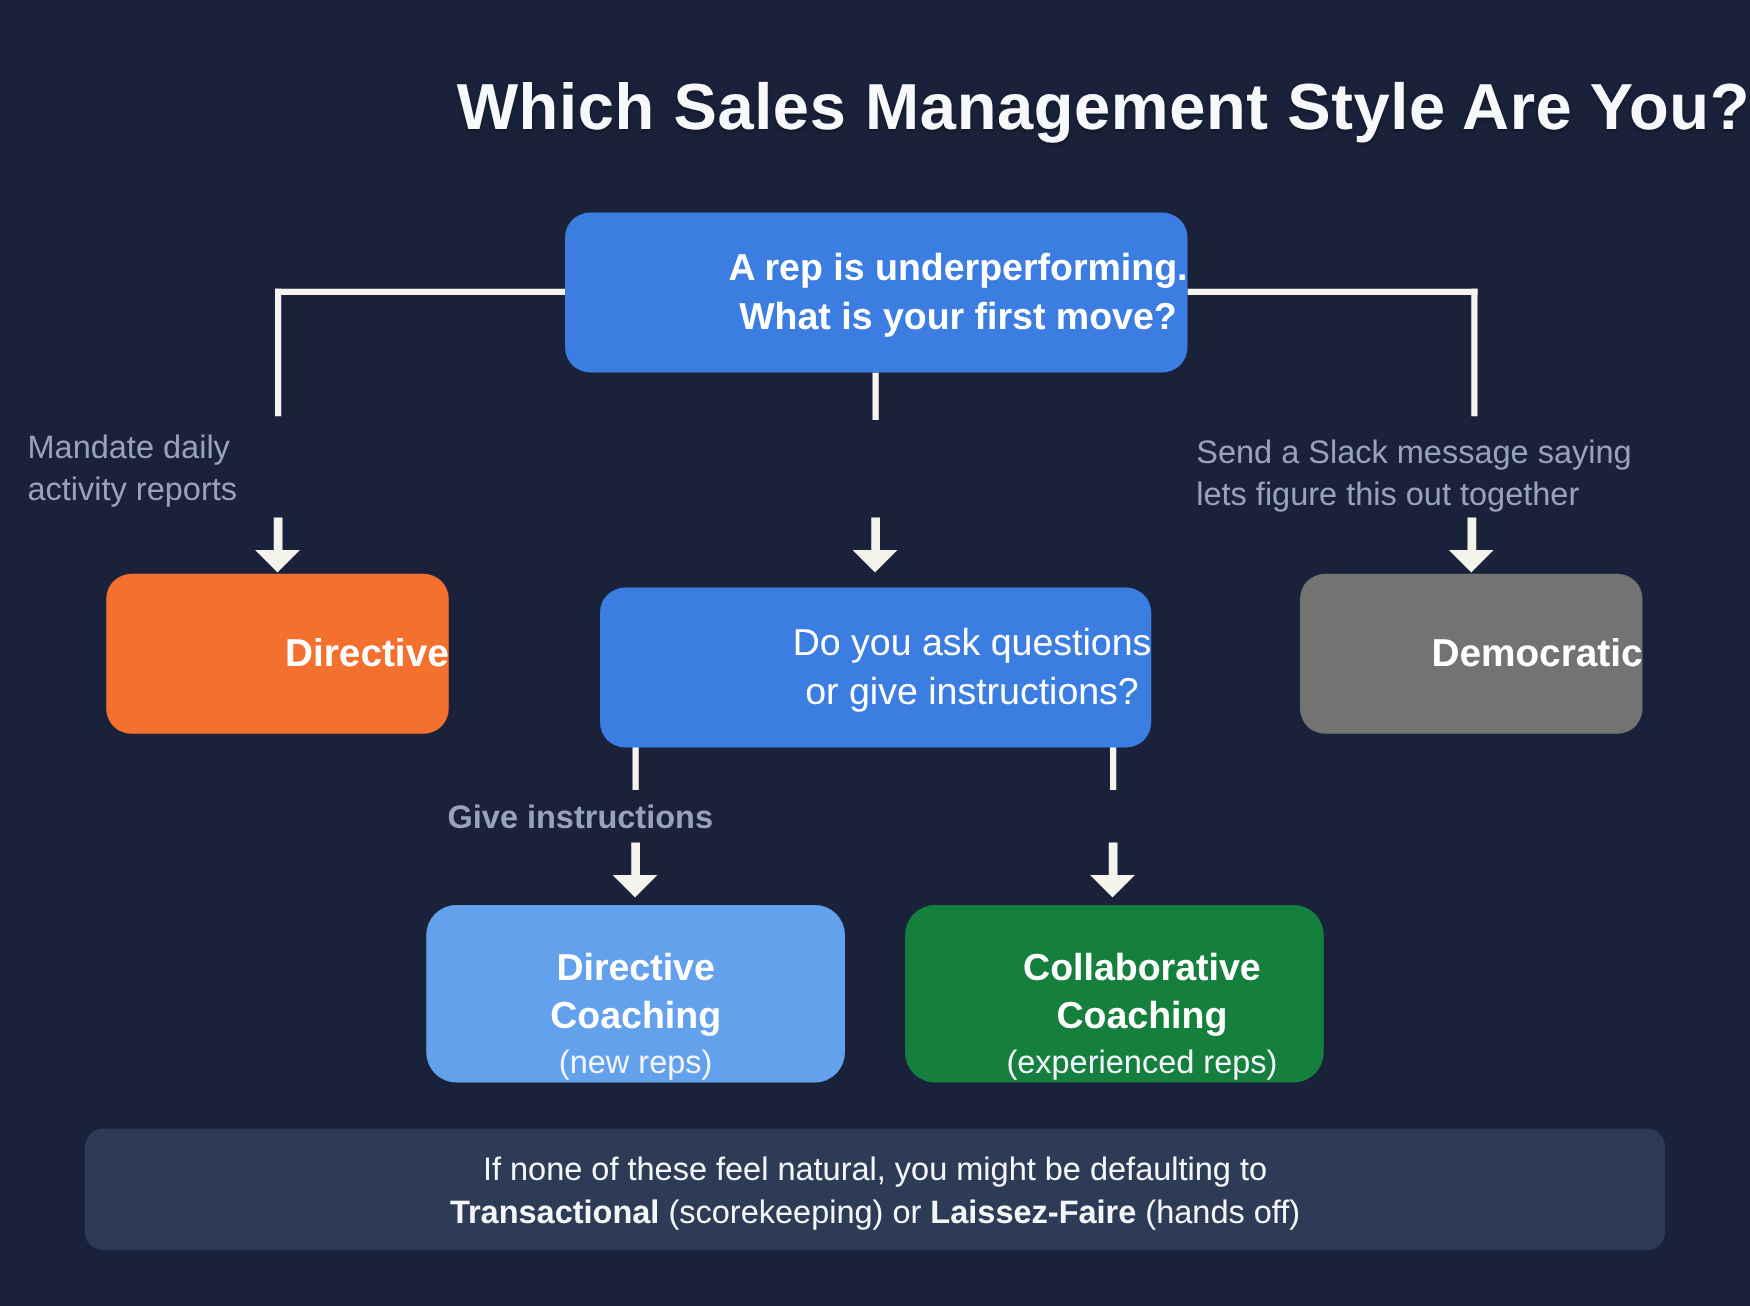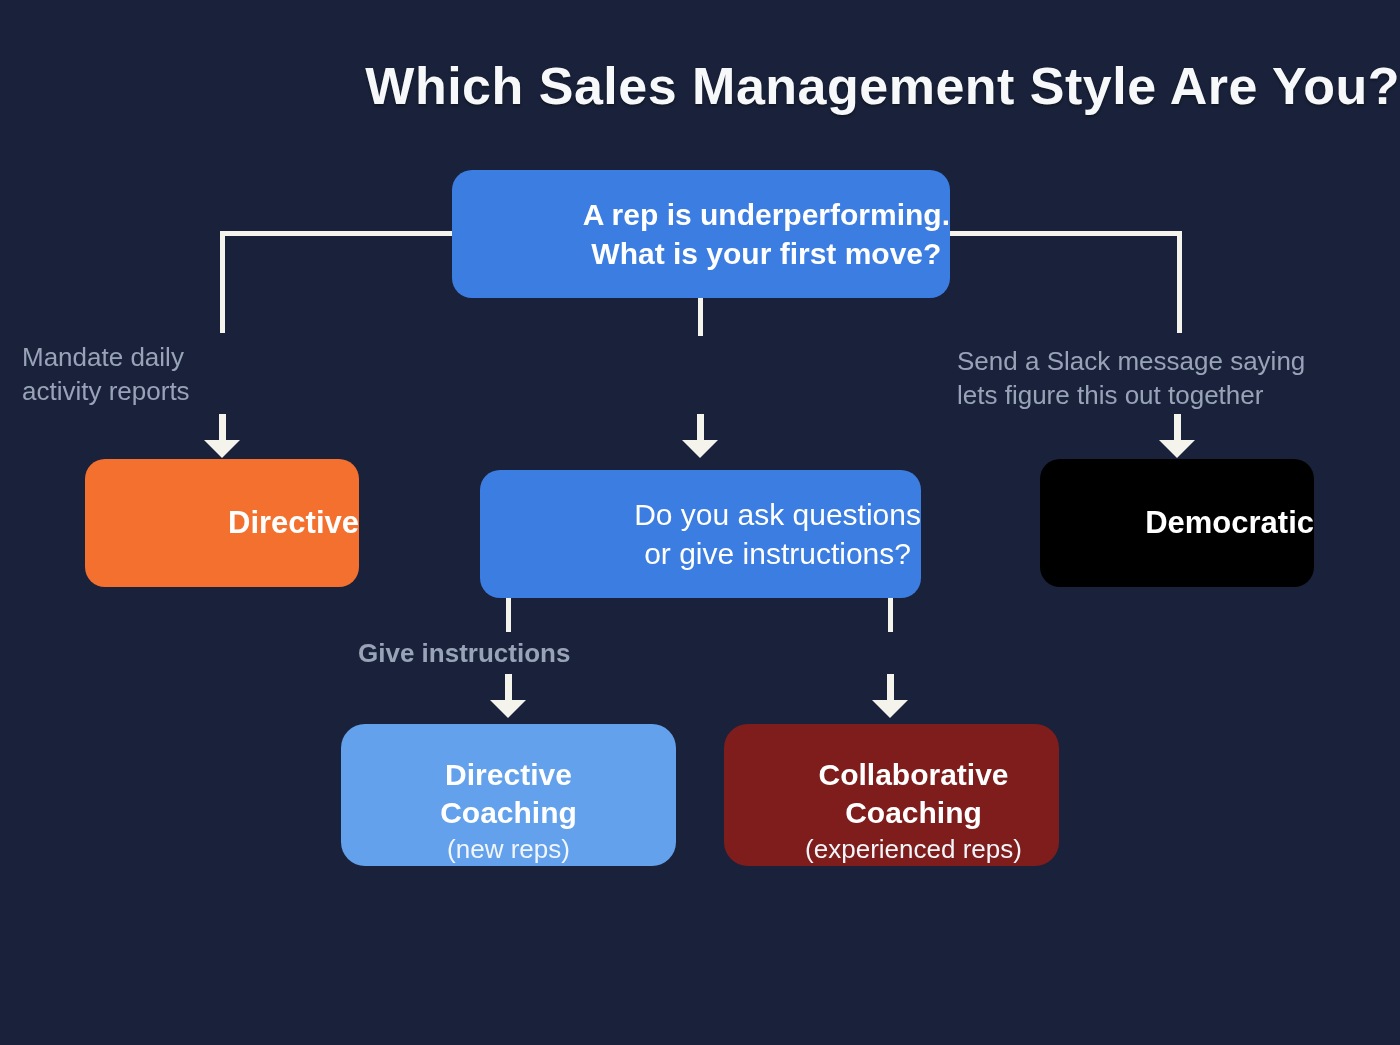--- a/index.html
+++ b/index.html
@@ -41,29 +41,29 @@
     background: #3c7de2; border-radius: 20px;
     font-size: 30px; font-weight: 400; line-height: 39px;
   }
   .directive-node {
     left: 85px; top: 459px; width: 274px; height: 128px;
     background: #f3702f; border-radius: 20px;
     font-size: 31px; font-weight: 700;
   }
   .democratic-node {
     left: 1040px; top: 459px; width: 274px; height: 128px;
-    background: #000000; border-radius: 20px;
+    background: #737373; border-radius: 20px;
     font-size: 31px; font-weight: 700;
   }
   .coaching-node {
     top: 724px; width: 335px; height: 142px;
     border-radius: 24px; flex-direction: column;
   }
   .directive-coaching-node { left: 341px; background: #63a1ec; }
-  .collaborative-coaching-node { left: 724px; background: #7f1d1d; padding-left: 44px; }
+  .collaborative-coaching-node { left: 724px; background: #15803d; padding-left: 44px; }
   .coaching-title { font-size: 30px; font-weight: 700; line-height: 38px; white-space: pre-line; }
   .coaching-note { font-size: 26px; font-weight: 400; line-height: 34px; color: #f2f6fb; }
 
   .branch-label {
     position: absolute;
     color: #98a3b8;
     font-size: 26px; line-height: 34px;
     text-align: left;
     white-space: pre-line;
   }
@@ -181,14 +181,22 @@
     <span class="coaching-title">Directive
 Coaching</span>
     <span class="coaching-note">(new reps)</span>
   </div>
   <div class="node coaching-node collaborative-coaching-node">
     <span class="coaching-title">Collaborative
 Coaching</span>
     <span class="coaching-note">(experienced reps)</span>
   </div>
 
+  <div class="footer-bar">
+    <div>
+      <span>If none of these feel natural, you might be defaulting to</span>
+    </div>
+    <div>
+      <b>Transactional</b><span> (scorekeeping) or </span><b>Laissez-Faire</b><span> (hands off)</span>
+    </div>
+  </div>
 
 </div>
 
 </body></html>

